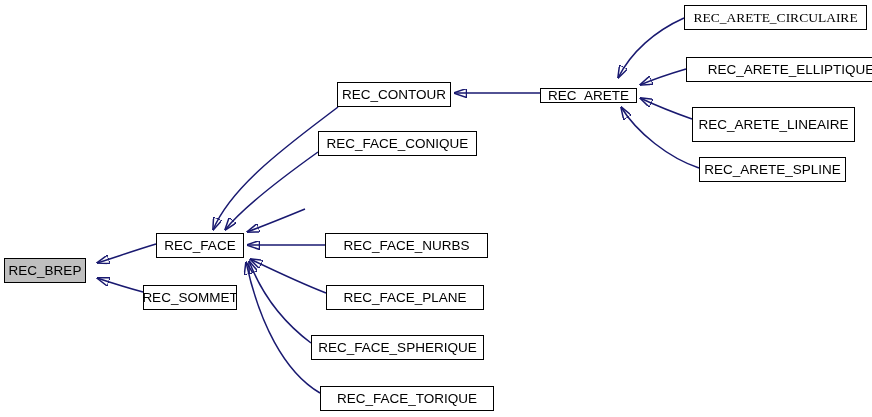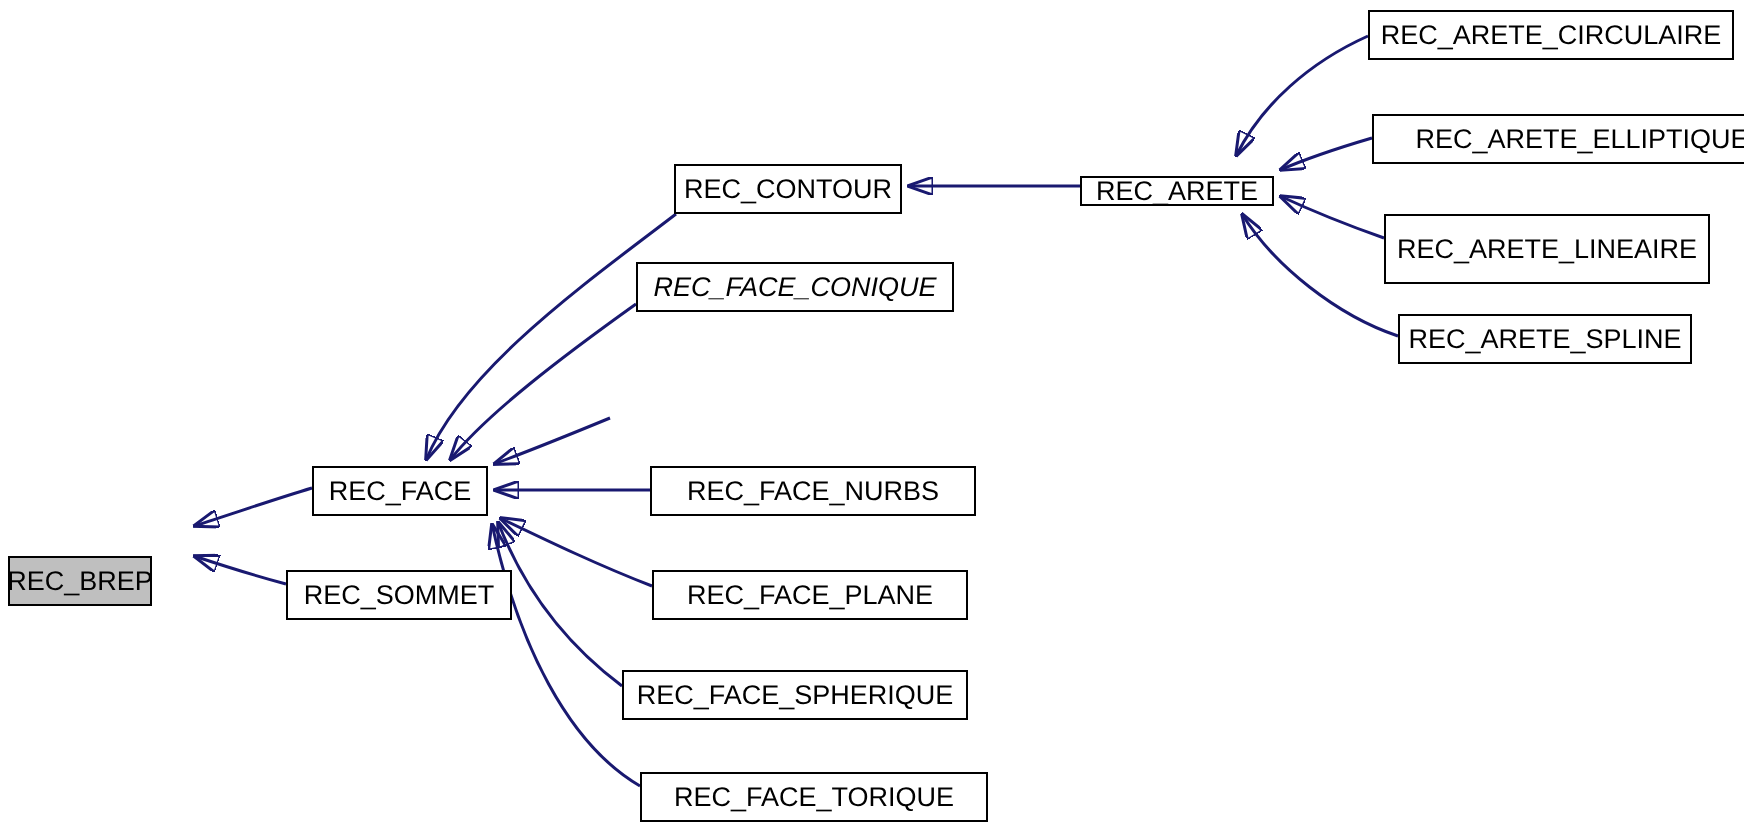--- a/index.html
+++ b/index.html
@@ -58,28 +58,28 @@
     <path d="M326,293 C300,283 275,271 250,259" marker-end="url(#arrow)"></path>
     <path d="M311,343 C283,322 262,295 249,261" marker-end="url(#arrow)"></path>
     <path d="M320,393 C284,372 259,322 246,262" marker-end="url(#arrow)"></path>
     <path d="M540,93 L454,93" marker-end="url(#arrow)"></path>
     <path d="M684,18 C655,31 631,52 618,78" marker-end="url(#arrow)"></path>
     <path d="M686,69 C669,74 654,79 640,85" marker-end="url(#arrow)"></path>
     <path d="M692,119 C672,112 655,105 640,98" marker-end="url(#arrow)"></path>
     <path d="M699,168 C669,158 637,133 621,107" marker-end="url(#arrow)"></path>
   </svg>
 
-  <div class="node highlight" style="left:4px;   top:258px; width:72px;  height:25px;margin-top:20px;">REC_BREP</div>
-  <div class="node" style="left:143px; top:285px; width:113px; height:25px;">REC_SOMMET</div>
+  <div class="node highlight" style="left:4px;   top:258px; width:82px;  height:25px;">REC_BREP</div>
+  <div class="node" style="left:143px; top:285px; width:94px; height:25px;">REC_SOMMET</div>
   <div class="node" style="left:156px; top:233px; width:88px;  height:25px;">REC_FACE</div>
   <div class="node" style="left:337px; top:82px;  width:114px; height:25px;">REC_CONTOUR</div>
-  <div class="node" style="left:318px; top:131px; width:159px; height:25px;font-style:italic;">REC_FACE_CONIQUE</div>
+  <div class="node" style="left:318px; top:131px; width:159px; height:25px;">REC_FACE_CONIQUE</div>
   <div class="node" style="left:325px; top:233px; width:163px; height:25px;text-align:center;">REC_FACE_NURBS</div>
   <div class="node" style="left:326px; top:285px; width:158px; height:25px;">REC_FACE_PLANE</div>
   <div class="node" style="left:311px; top:335px; width:173px; height:25px;">REC_FACE_SPHERIQUE</div>
   <div class="node" style="left:320px; top:386px; width:174px; height:25px;">REC_FACE_TORIQUE</div>
   <div class="node" style="left:540px; top:88px;  width:97px;  height:15px;">REC_ARETE</div>
-  <div class="node" style="left:684px; top:5px;   width:183px; height:25px;">REC_ARETE_CIRCULAIRE</div>
+  <div class="node" style="left:684px; top:5px;   width:183px; height:25px;font-family:Liberation Serif, serif;">REC_ARETE_CIRCULAIRE</div>
   <div class="node" style="left:686px; top:57px;  width:198px; height:25px;padding-left:12px;">REC_ARETE_ELLIPTIQUE</div>
   <div class="node" style="left:692px; top:107px; width:163px; height:35px;">REC_ARETE_LINEAIRE</div>
   <div class="node" style="left:699px; top:157px; width:147px; height:25px;">REC_ARETE_SPLINE</div>
 
 </div>
 
 </body></html>

